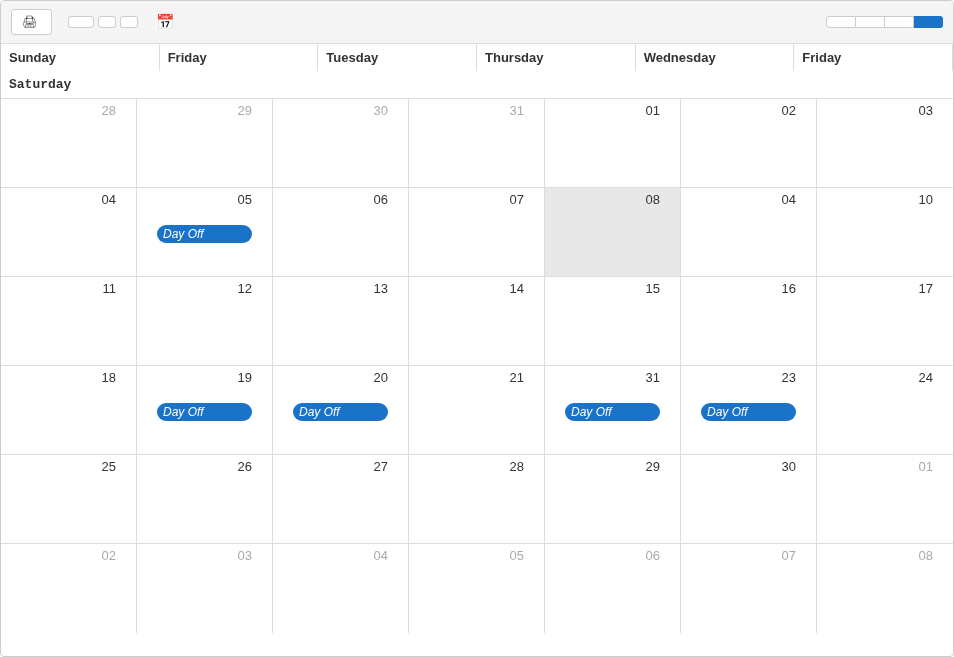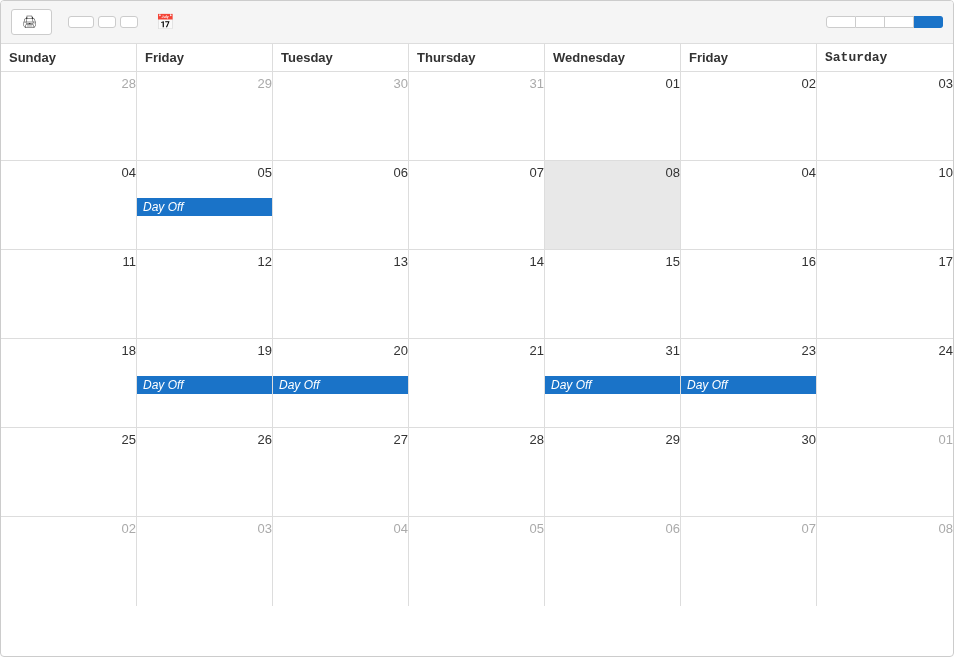--- a/index.html
+++ b/index.html
@@ -92,21 +92,21 @@
     .view-btn.active {
       background: #1a73c8;
       color: #fff;
       border-color: #1a73c8;
     }
     .calendar-grid {
       width: 100%;
     }
     .day-headers {
       display: grid;
-      grid-template-columns: repeat(7, 1fr);
+      grid-template-columns: repeat(6, 1fr);
       border-bottom: 1px solid #ddd;
     }
     .day-header {
       padding: 6px 8px;
       font-weight: bold;
       font-size: 13px;
       color: #333;
       border-right: 1px solid #ddd;
     }
     .day-header:last-child { border-right: none; font-family: Liberation Mono, monospace; }
@@ -116,42 +116,42 @@
     }
     .week-row {
       display: grid;
       grid-template-columns: repeat(7, 1fr);
       border-bottom: 1px solid #ddd;
       min-height: 88px;
     }
     .week-row:last-child { border-bottom: none; }
     .day-cell {
       border-right: 1px solid #ddd;
-      padding: 4px 0;
+      padding: 4px 20px;
       vertical-align: top;
       min-height: 88px;
       position: relative;
     }
     .day-cell:last-child { border-right: none; }
     .day-cell.other-month .day-num {
       color: #aaa;
     }
     .day-cell.today-highlight {
       background: #e8e8e8;
     }
     .day-num {
       text-align: right;
       font-size: 13px;
       color: #333;
       margin-bottom: 4px;
     }
     .event {
       background: #1a73c8;
       color: #fff;
-      border-radius: 0;
+      border-radius: 9px;
       padding: 2px 6px;
       font-size: 12px;
       margin-top: 18px;
       cursor: pointer;
       font-style: italic;
       white-space: nowrap;
       overflow: hidden;
       text-overflow: ellipsis;
     }
   </style>

